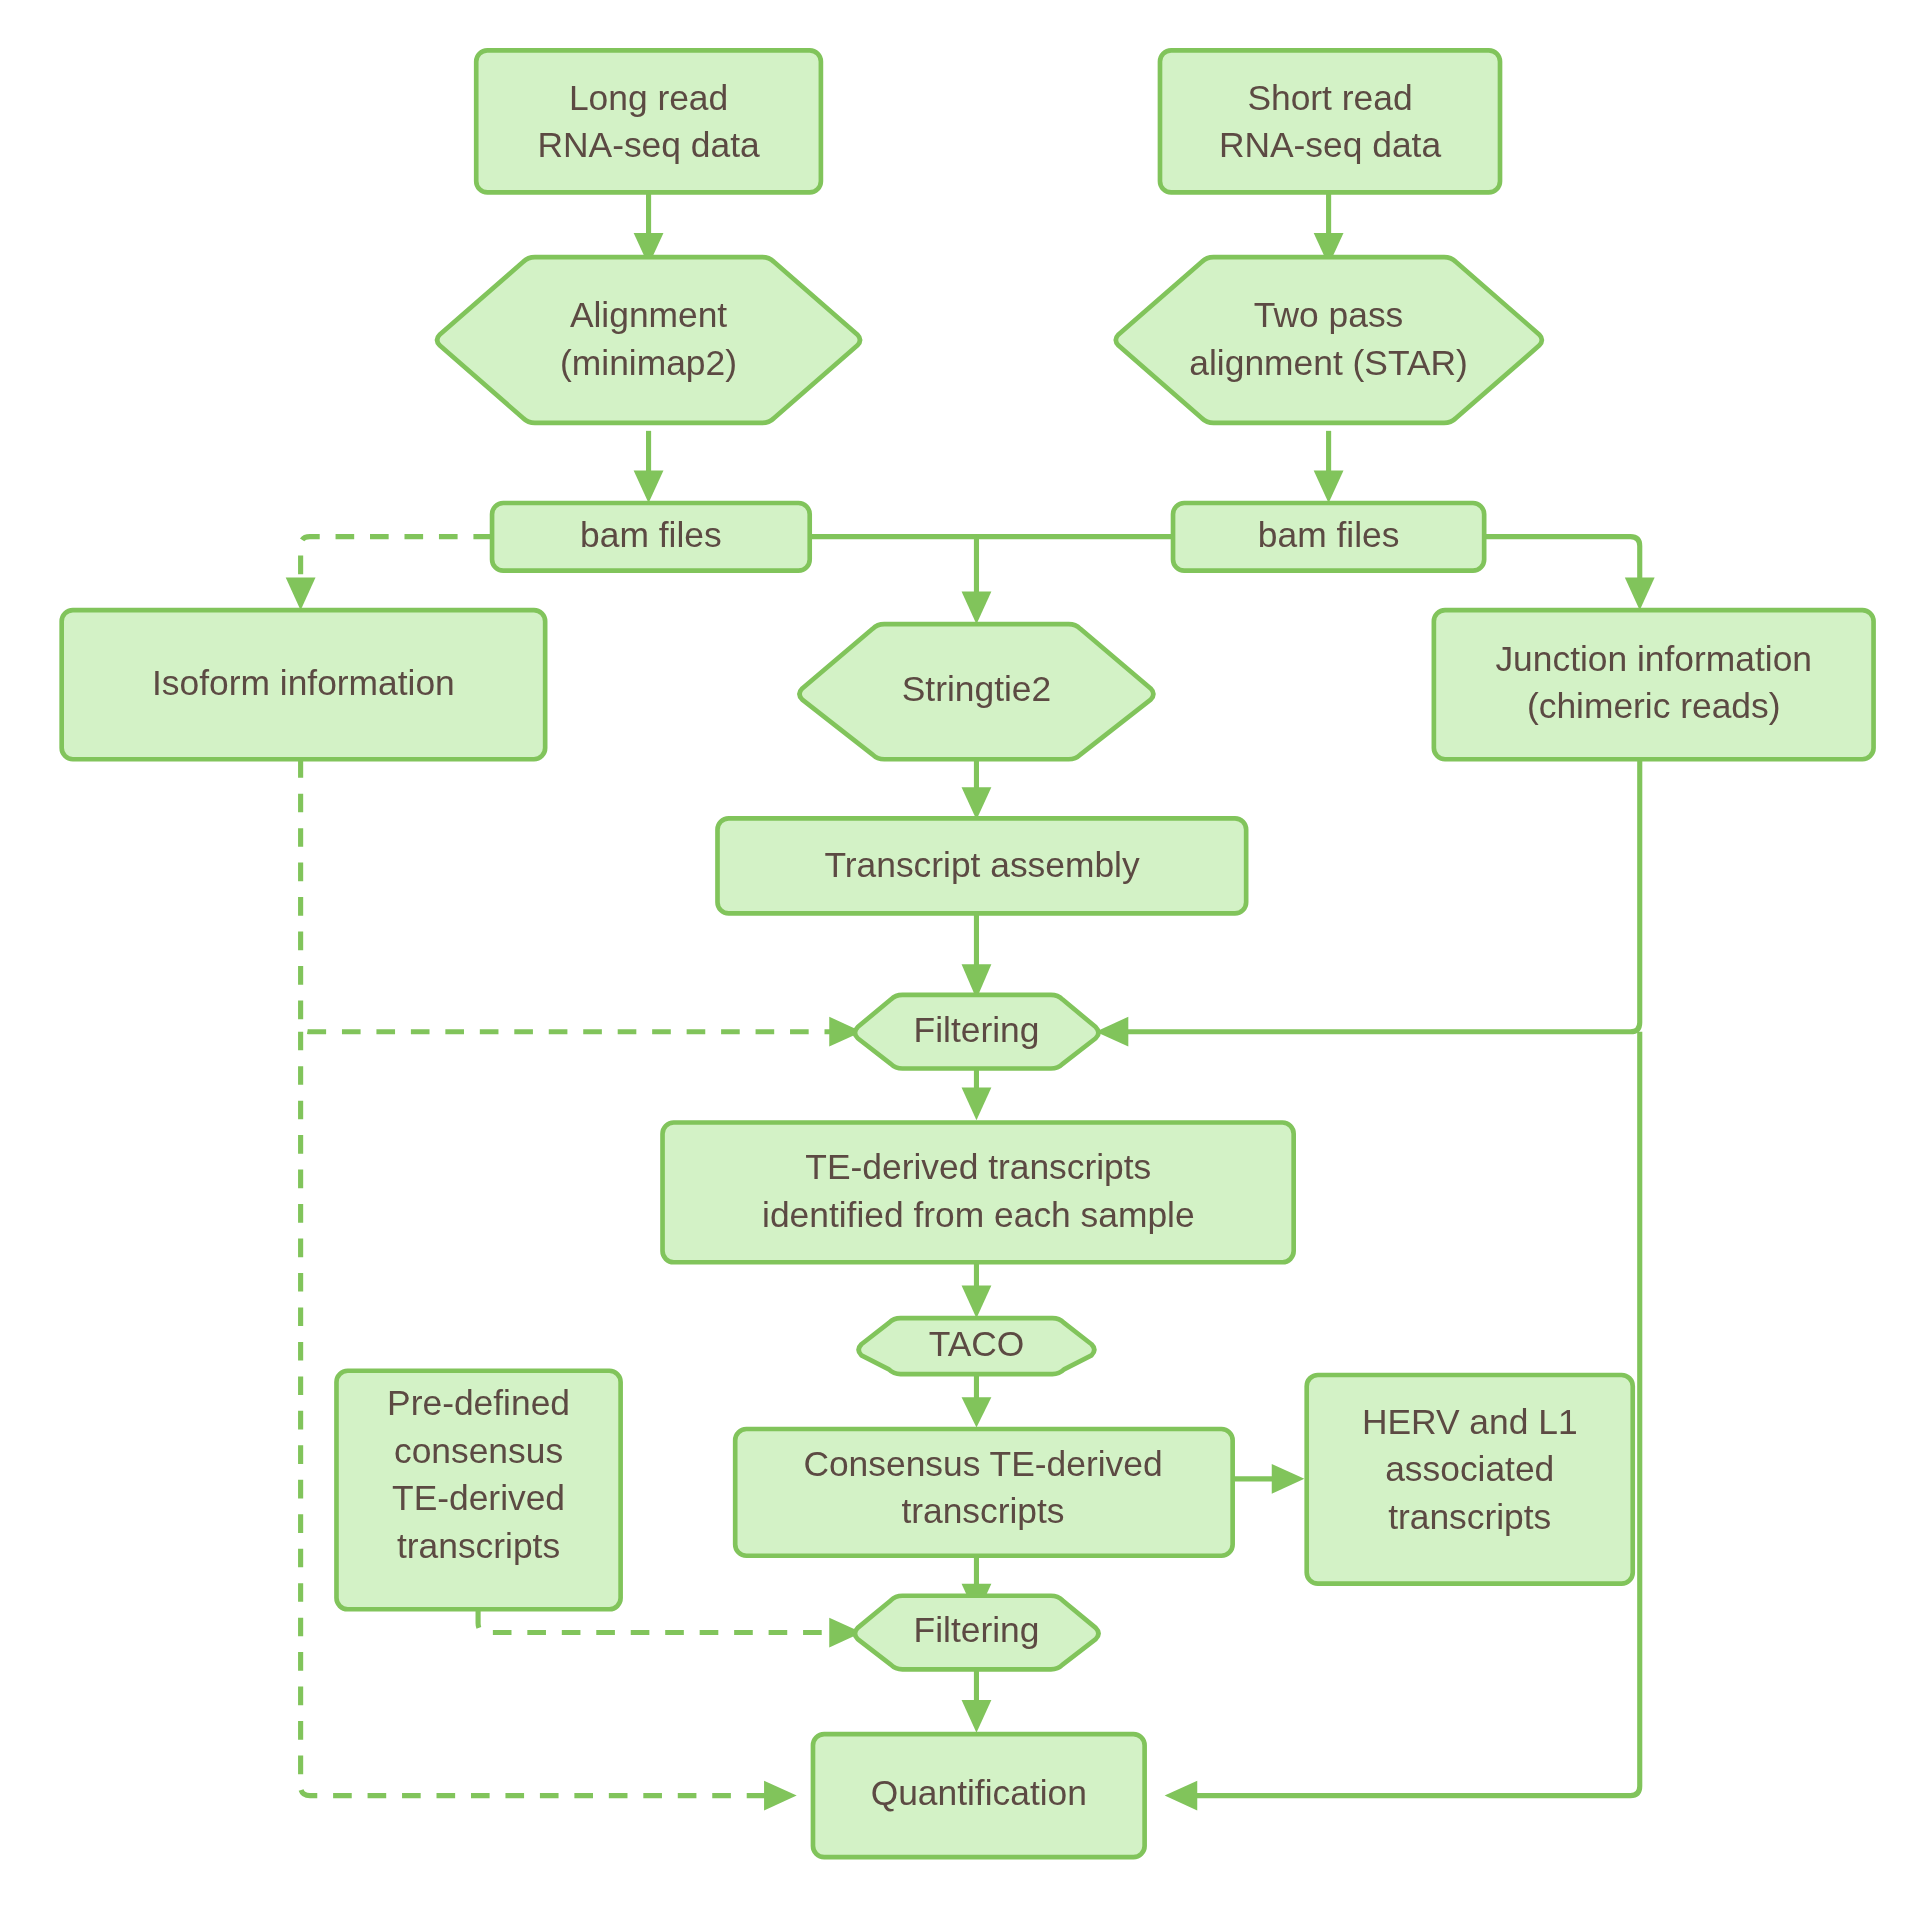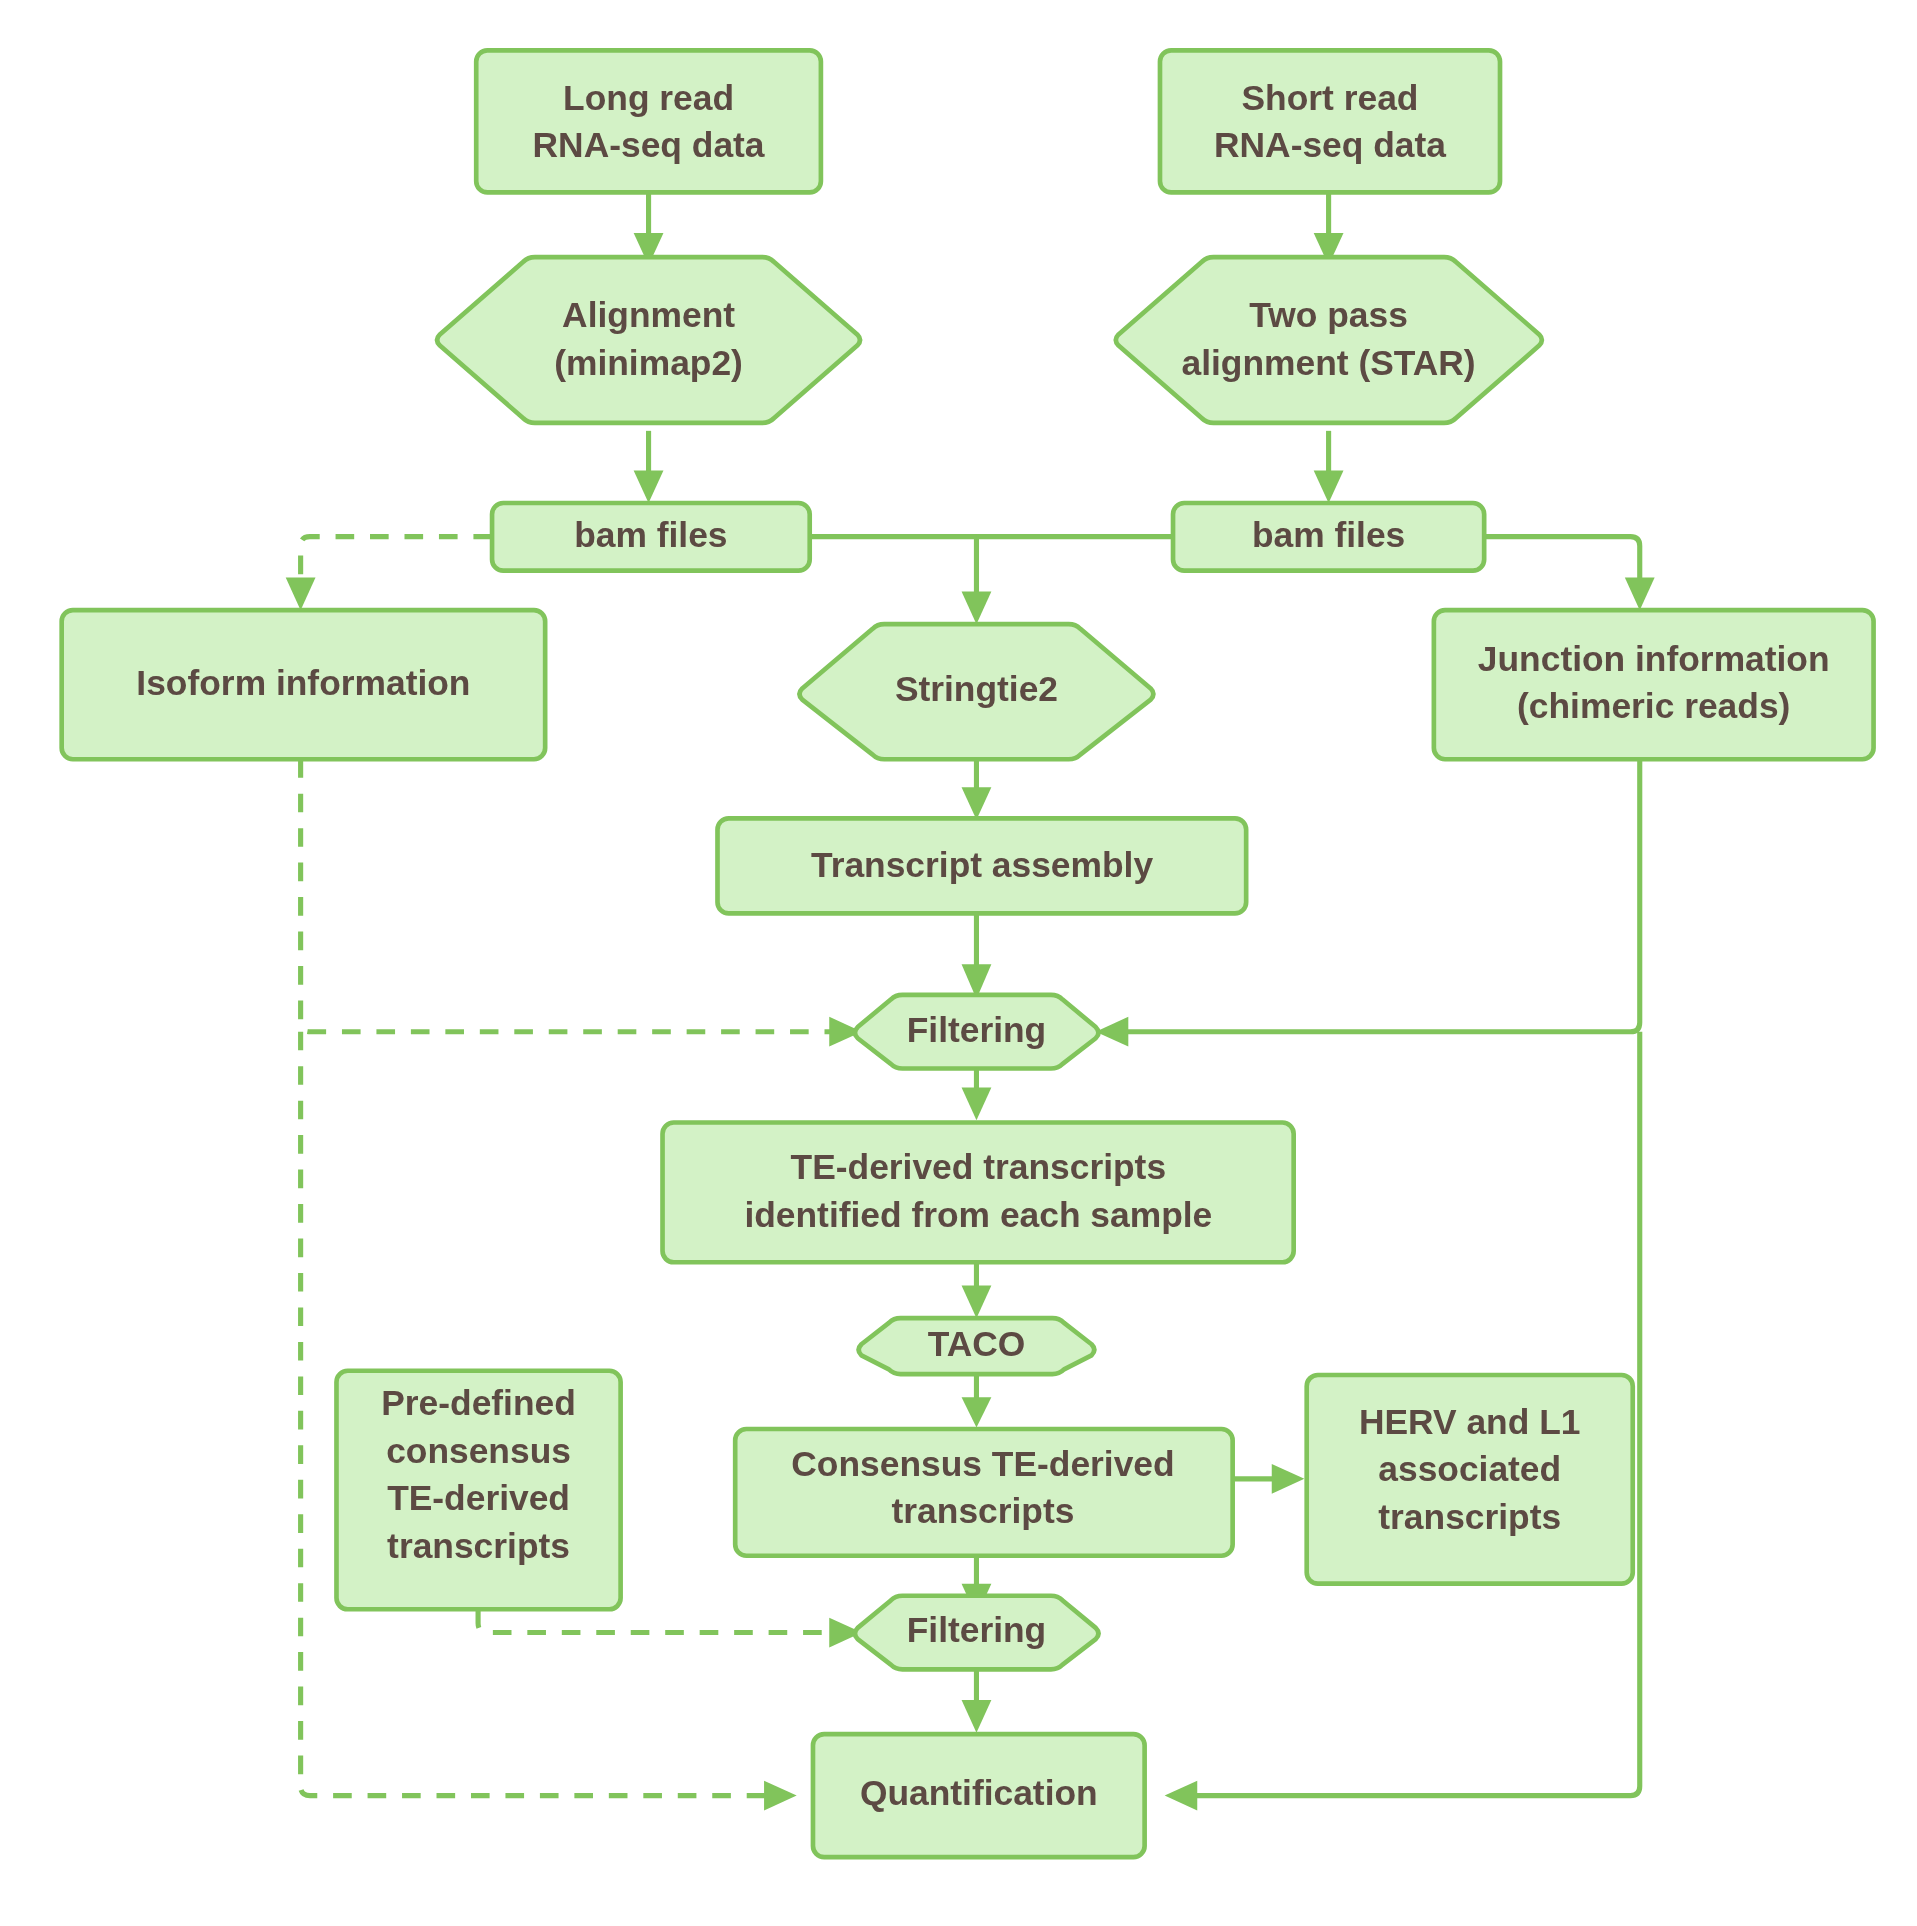--- a/index.html
+++ b/index.html
@@ -8,21 +8,20 @@
     background: #ffffff;
   }
   body {
     font-family: "Liberation Sans", sans-serif;
   }
   #flowchart-root {
     position: relative;
     width: 1918px;
     height: 1926px;
     background: #ffffff;
-    font-weight: bold;
   }
   svg.diagram {
     display: block;
     width: 1918px;
     height: 1926px;
   }
   .node-shape {
     fill: #d3f2c6;
     stroke: #81c45b;
     stroke-width: 10;

